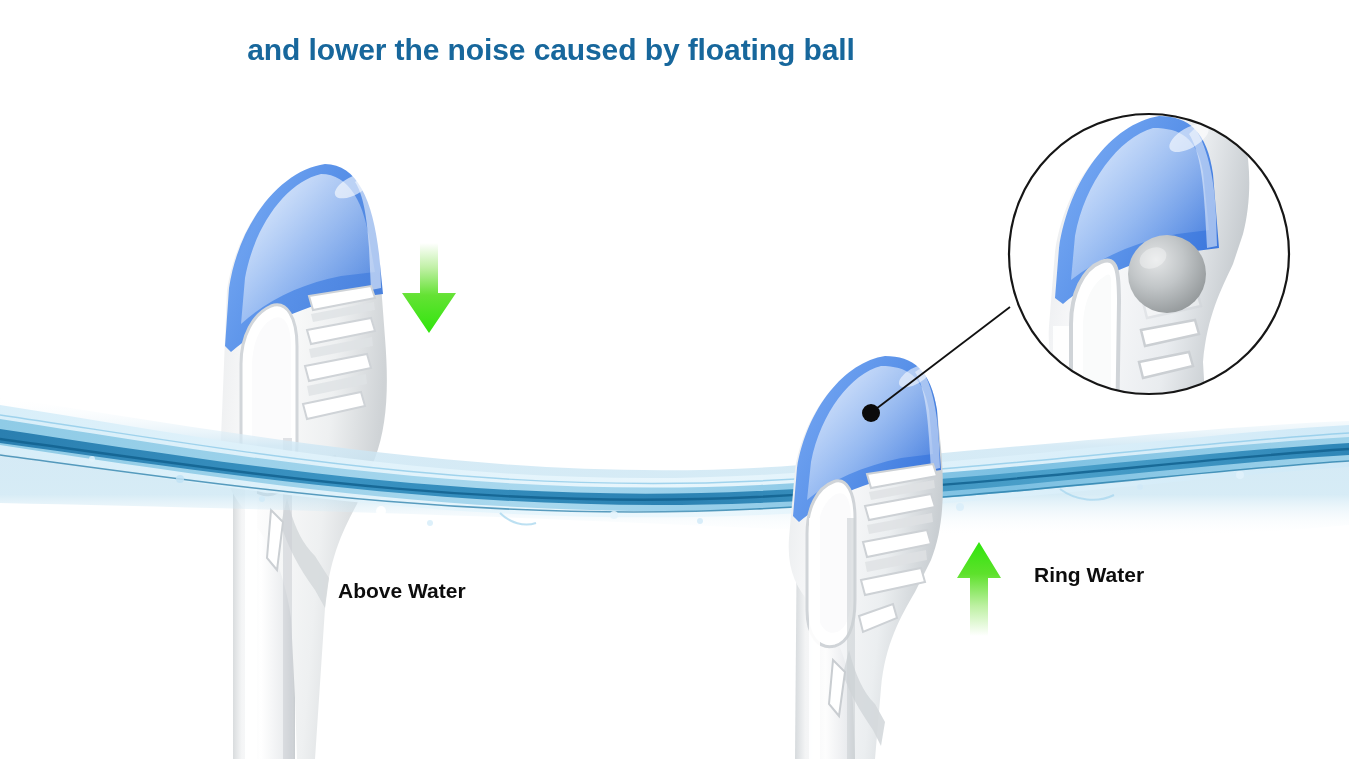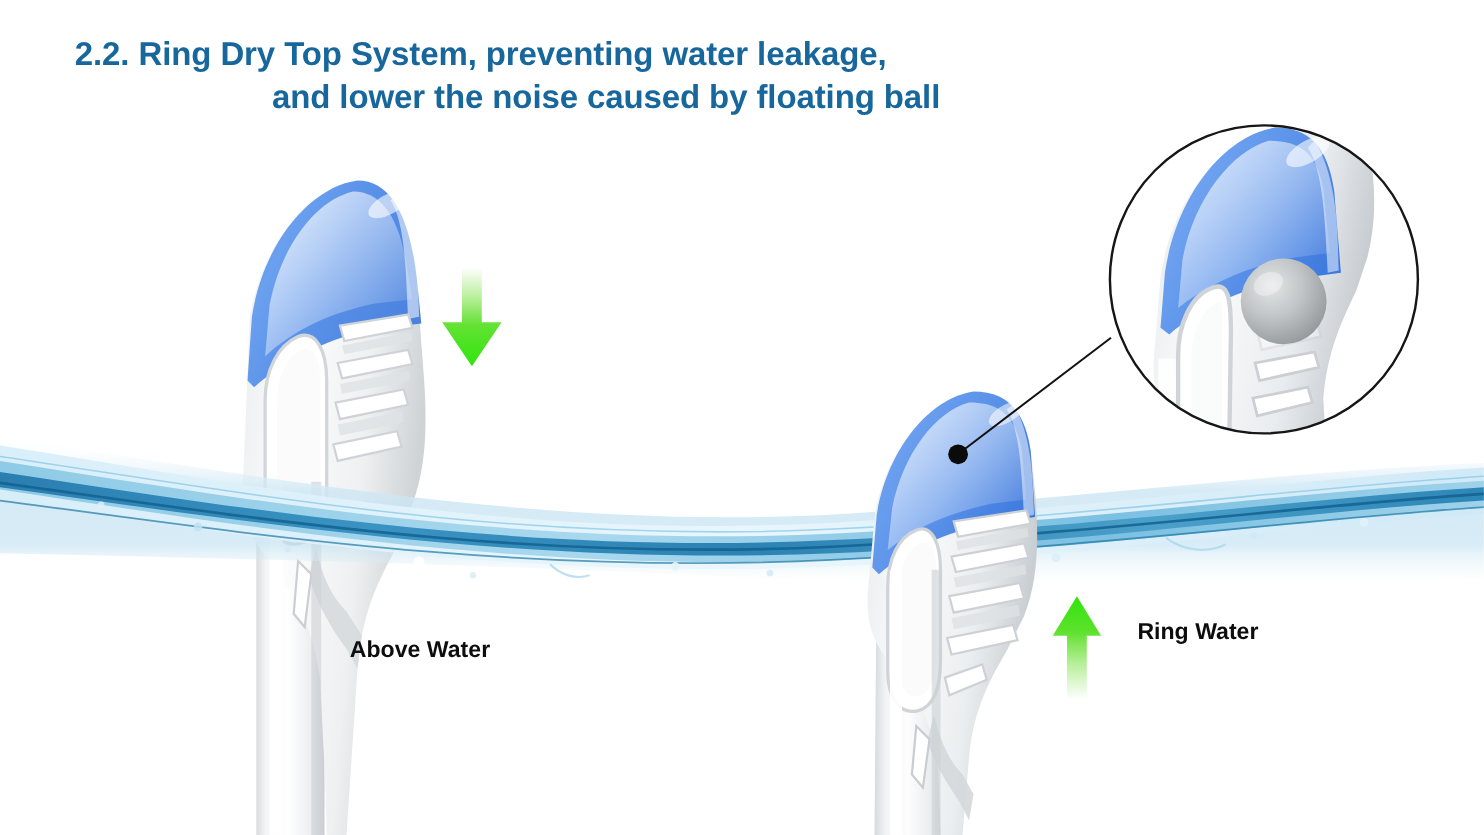--- a/index.html
+++ b/index.html
@@ -45,30 +45,29 @@
 
   
   .callout{position:absolute;color:#111111;}
   .callout .ct-head{
     font-size:21px;font-weight:bold;line-height:26px;margin:0 0 26px 0;
     color:#0d0d0d;
   }
   .callout .ct-body{
     font-size:20px;line-height:31px;font-weight:normal;margin:0;color:#131313;
   }
-  .callout-above{left:318px;top:578px;width:360px;}
+  .callout-above{left:338px;top:578px;width:360px;}
   .callout-under{left:1034px;top:562px;width:300px;}
 </style>
 </head>
 <body>
 
 <div class="slide">
 
   <div class="title-block">
-    <span class="title-line-1">2.2. Ring Dry Top System, preventing water leakage,</span>
     <span class="title-line-2">and lower the noise caused by floating ball</span>
   </div>
 
   <div class="snorkel snorkel-left">
     <svg viewBox="0 0 260 621" width="260" height="621" xmlns="http://www.w3.org/2000/svg">
       <defs>
         <linearGradient id="lcap" x1="0" y1="0" x2="1" y2="0.55">
           <stop offset="0" stop-color="#4b84e2"></stop>
           <stop offset="0.28" stop-color="#6ba0ef"></stop>
           <stop offset="0.55" stop-color="#5a92e9"></stop>

